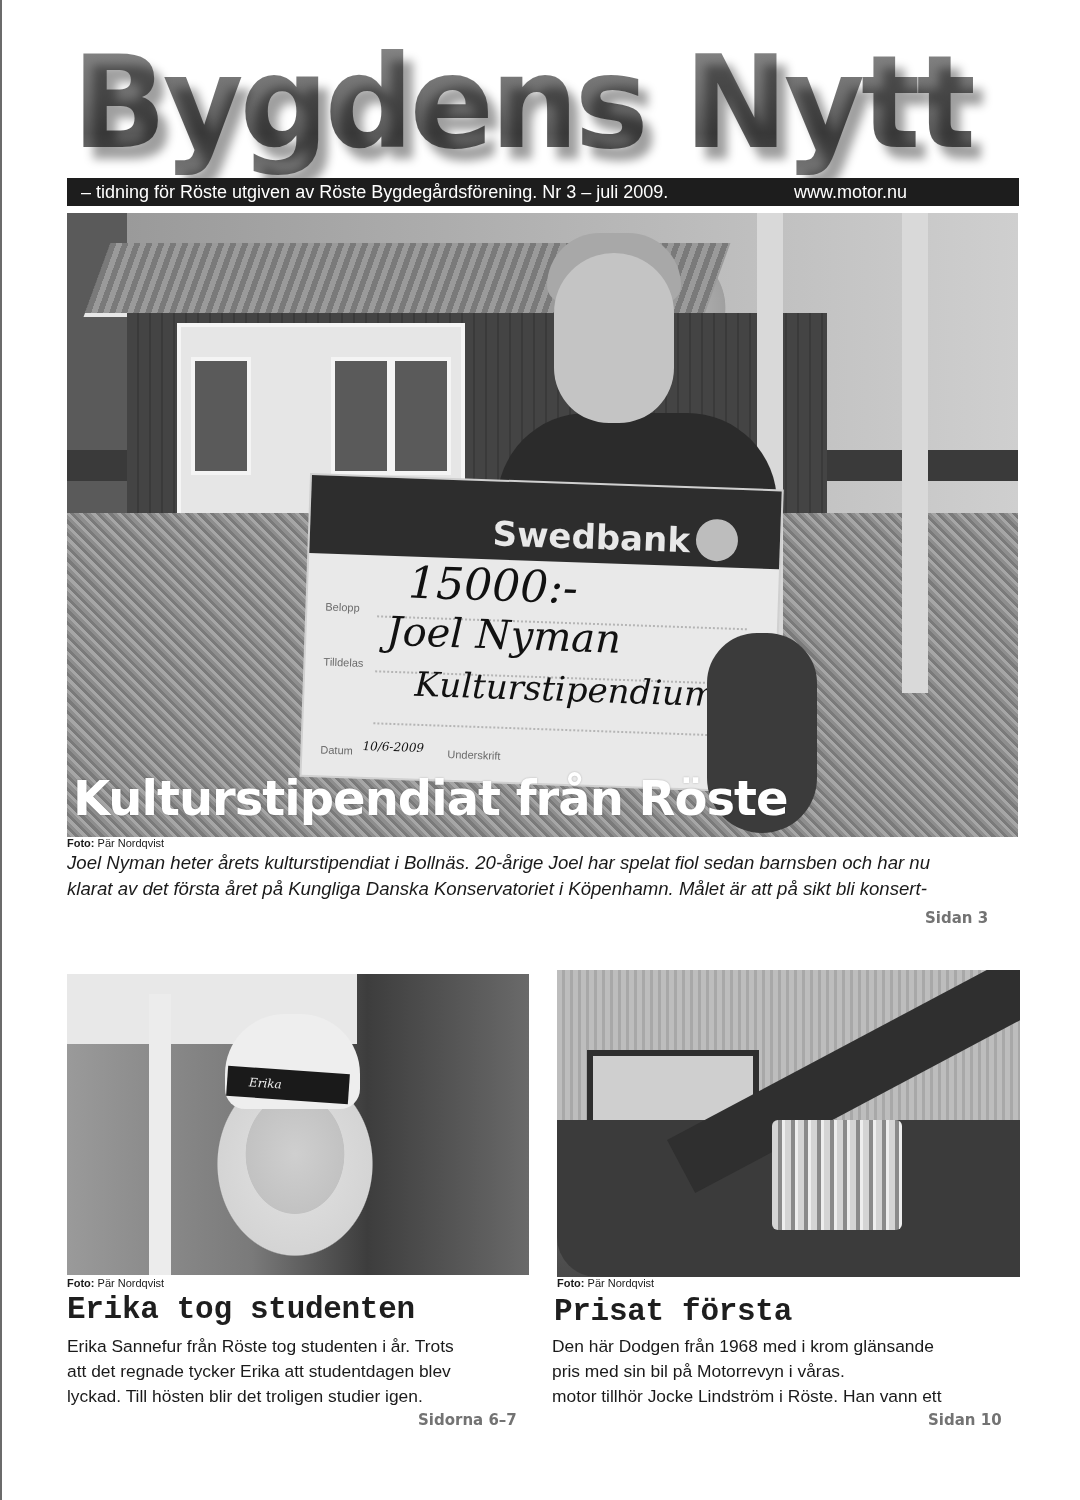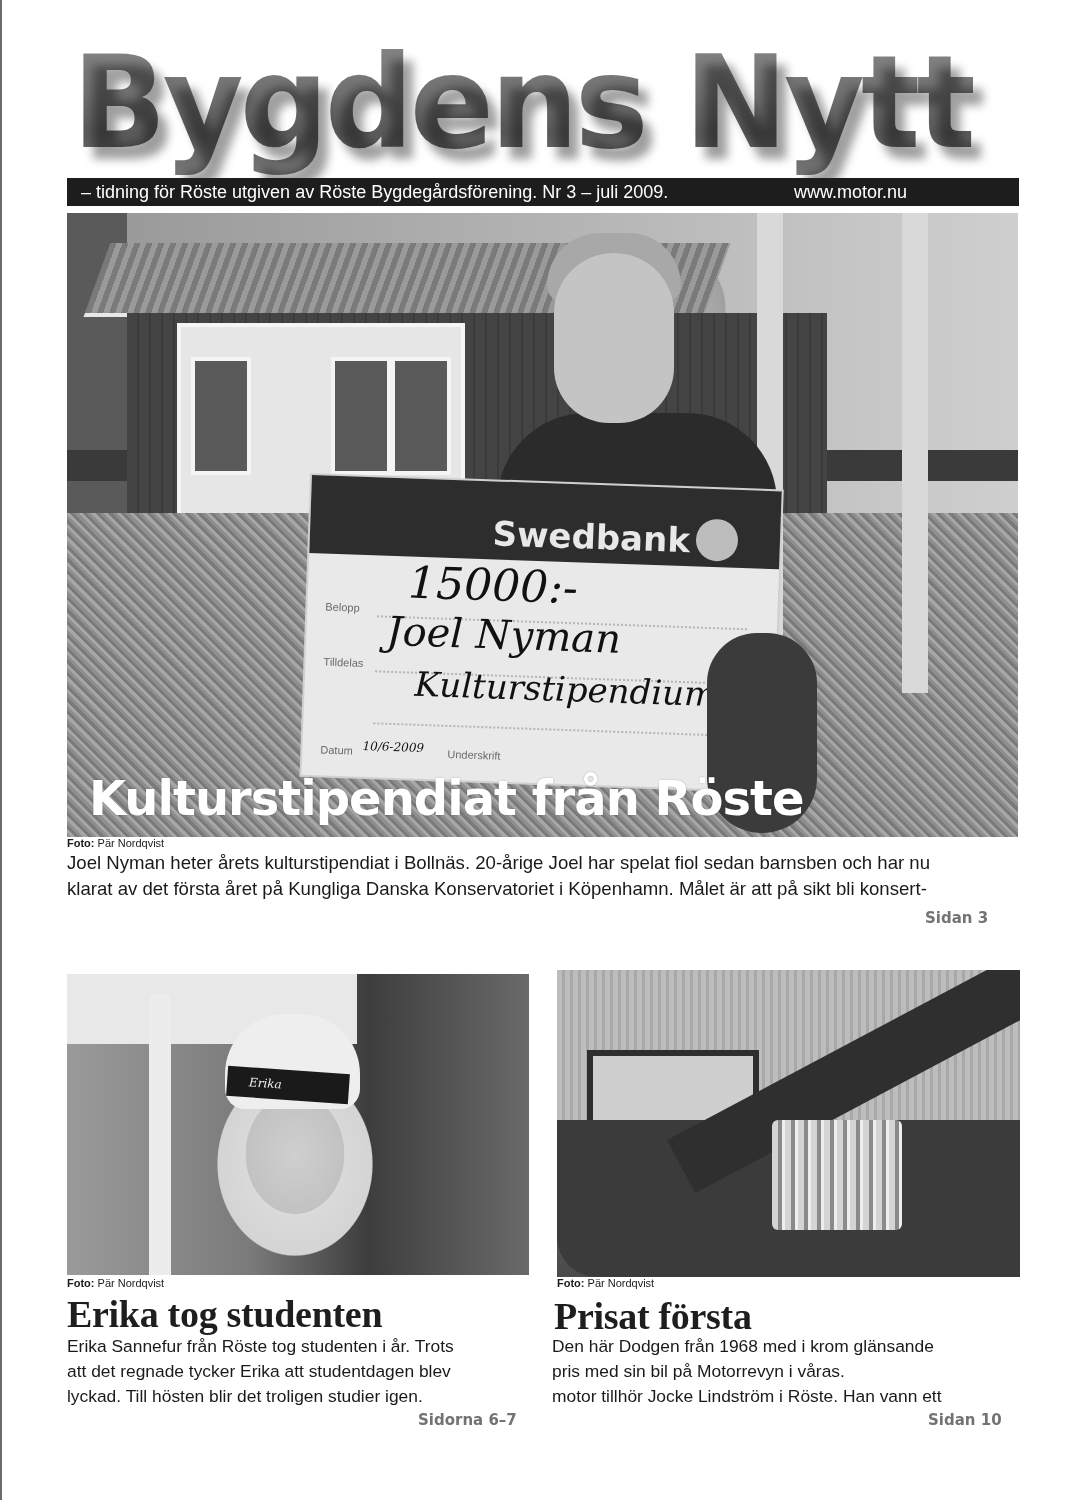--- a/index.html
+++ b/index.html
@@ -83,32 +83,32 @@
   .cheque-label { position: absolute; left: 18px; color: #6a6a6a; font-size: 11px; font-family: "Liberation Sans", sans-serif; }
   .cheque-line { position: absolute; left: 70px; right: 30px; border-bottom: 2px dotted #b5b5b5; }
   .cheque-hand {
     position: absolute; font-family: "DejaVu Serif", serif; font-style: italic; color: #111; white-space: nowrap;
   }
   .violin {
     position: absolute; left: 640px; top: 420px; width: 110px; height: 200px; background: #3b3b3b;
     border-radius: 50px 50px 55px 55px;
   }
   .headline-overlay {
-    position: absolute; left: 16px; top: 557px; width: 951px;
+    position: absolute; left: 0; top: 557px; width: 951px;
     color: #ffffff; font-family: "DejaVu Sans", sans-serif; font-weight: bold; font-size: 48px;
     letter-spacing: -1px; padding-left: 6px; white-space: nowrap; text-shadow: 0 0 2px rgba(0,0,0,0.25);
   }
 
   .credit {
     position: absolute; font-family: "Liberation Sans", sans-serif; font-size: 11px; color: #1a1a1a; white-space: nowrap;
   }
   .credit b { font-weight: bold; }
   .lead-text {
     position: absolute; left: 67px; top: 850px; width: 950px;
-    font-family: "Liberation Sans", sans-serif; font-size: 18.6px; line-height: 26px; color: #1a1a1a;
+    font-family: "Liberation Sans", sans-serif; font-size: 18.6px; line-height: 26px; color: #1a1a1a; font-style: italic;
   }
   .lead-text p { margin: 0; white-space: nowrap; }
   .page-ref {
     position: absolute; font-family: "DejaVu Sans", sans-serif; font-weight: bold; font-size: 15px; color: #737373; white-space: nowrap;
   }
 
   .photo-erika {
     left: 67px; top: 974px; width: 462px; height: 301px;
     background:
       radial-gradient(ellipse 70px 85px at 228px 180px, #cfcfcf 0%, #c2c2c2 70%, transparent 71%),
@@ -147,21 +147,21 @@
     position: absolute; left: 215px; top: 150px; width: 130px; height: 110px;
     background: repeating-linear-gradient(90deg, #d4d4d4 0 6px, #8a8a8a 6px 10px, #eeeeee 10px 13px);
     border-radius: 6px;
   }
   .windshield {
     position: absolute; left: 30px; top: 80px; width: 160px; height: 70px; background: #cfcfcf;
     border: 6px solid #2e2e2e;
   }
 
   .article-title {
-    position: absolute; font-family: Liberation Serif, serif; font-weight: bold; font-size: 38px; color: #1e1e1e;
+    position: absolute; font-family: Liberation Mono, monospace; font-weight: bold; font-size: 31px; color: #1e1e1e;
     white-space: nowrap; letter-spacing: -0.3px;
   }
   .article-body {
     position: absolute; font-family: "Liberation Sans", sans-serif; font-size: 17.4px; line-height: 25px; color: #1a1a1a;
   }
   .article-body p { margin: 0; white-space: nowrap; }
 </style>
 </head>
 <body>
 

